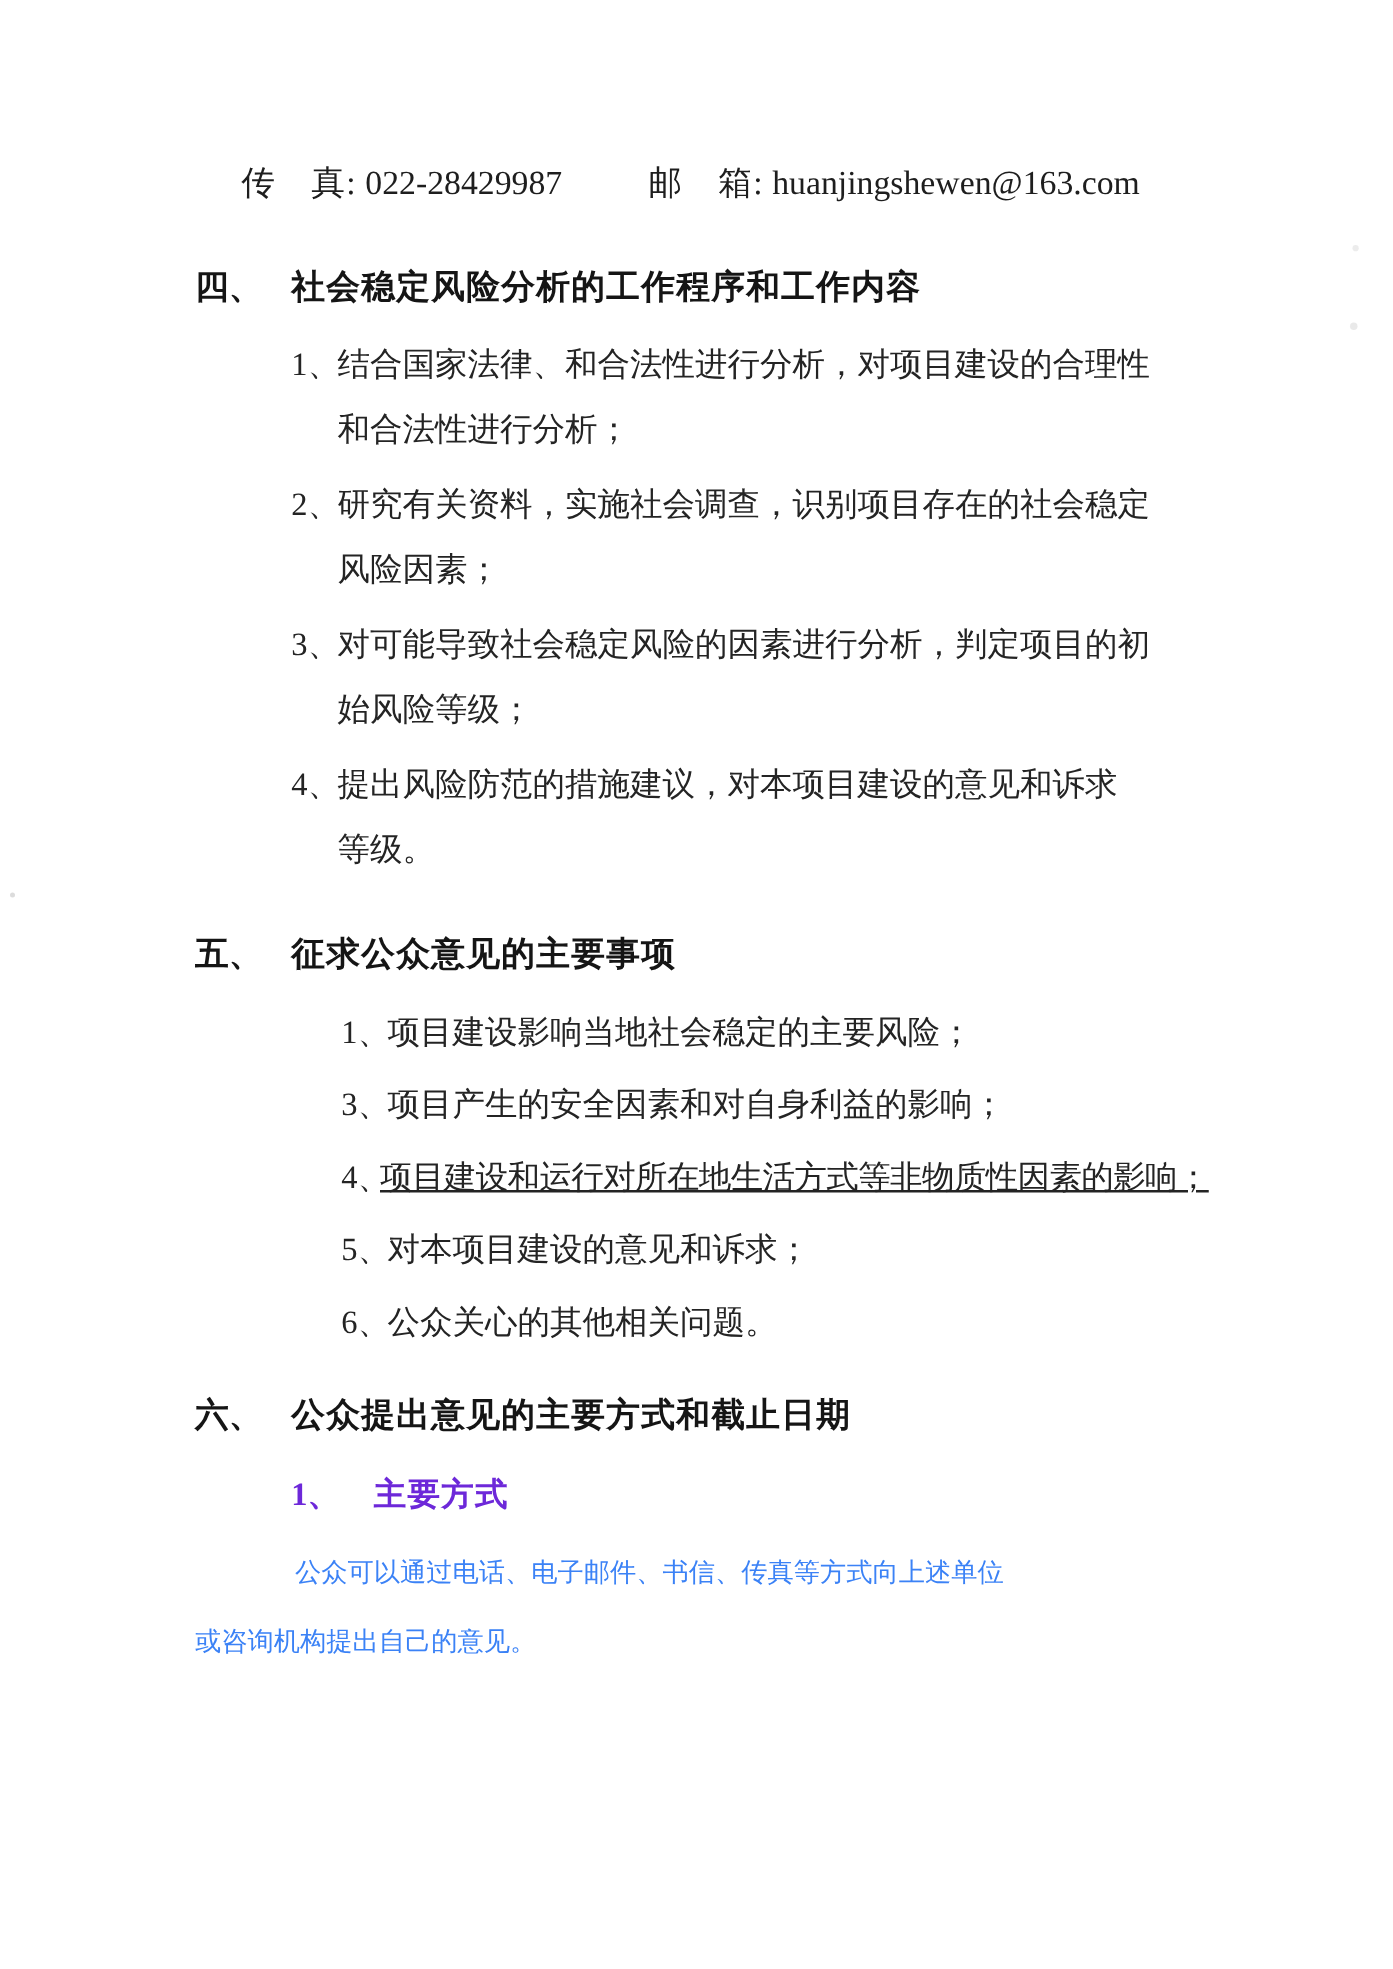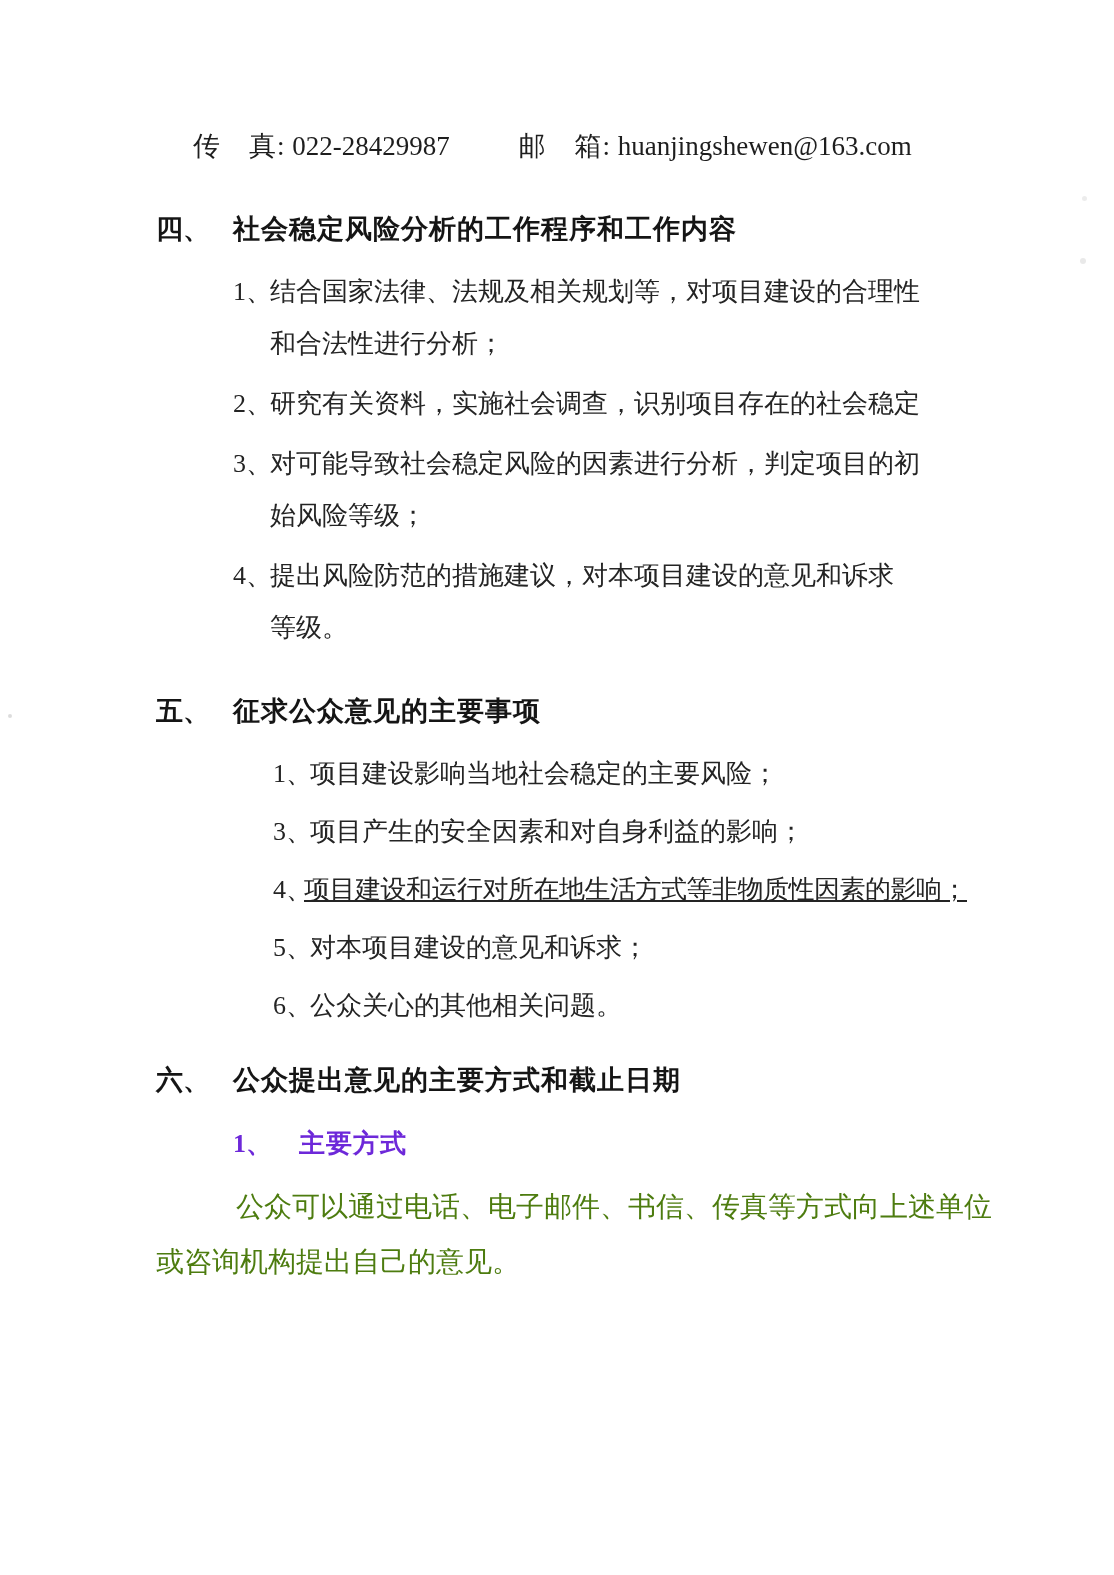--- a/index.html
+++ b/index.html
@@ -69,24 +69,24 @@
     margin: 22px 0 0 77px;
     font-weight: bold;
     font-size: 26px;
     line-height: 42px;
     white-space: nowrap;
     color: #6d28d9;
   }
   .sub-num { display: inline-block; width: 66px; }
   .paragraph { margin-top: 14px; }
   .p-line {
-    font-size: 28px;
+    font-size: 21px;
     line-height: 55px;
     white-space: nowrap;
-    color: #4d7c0f;
+    color: #3b82f6;
   }
   .p-line.indent { margin-left: 80px; }
   
   .artifact {
     position: absolute;
     border-radius: 50%;
     background: #c9c9c9;
   }
   .art-left  { left: 8px;    top: 714px; width: 4px; height: 4px; opacity: 0.65; }
   .art-r1    { left: 1082px; top: 196px; width: 5px; height: 5px; opacity: 0.35; }
@@ -104,25 +104,26 @@
     <span class="c-value">huanjingshewen@163.com</span>
   </div>
 
   <div class="section sec4">
     <div class="heading">
       <span class="h-num">四、</span>
       <span class="h-title">社会稳定风险分析的工作程序和工作内容</span>
     </div>
     <div class="items">
       <div class="item">
-        <div class="line"><span class="num">1、</span><span class="txt">结合国家法律、法规及相关规划等，对项目建设的合理性</span></div>
+        <div class="line"><span class="num">1、</span><span class="txt">结合国家法律、和合法性进行分析，对项目建设的合理性</span></div>
         <div class="line cont">和合法性进行分析；</div>
       </div>
       <div class="item">
         <div class="line"><span class="num">2、</span><span class="txt">研究有关资料，实施社会调查，识别项目存在的社会稳定</span></div>
+        <div class="line cont">风险因素；</div>
       </div>
       <div class="item">
         <div class="line"><span class="num">3、</span><span class="txt">对可能导致社会稳定风险的因素进行分析，判定项目的初</span></div>
         <div class="line cont">始风险等级；</div>
       </div>
       <div class="item">
         <div class="line"><span class="num">4、</span><span class="txt">提出风险防范的措施建议，对本项目建设的意见和诉求</span></div>
         <div class="line cont">等级。</div>
       </div>
     </div>

